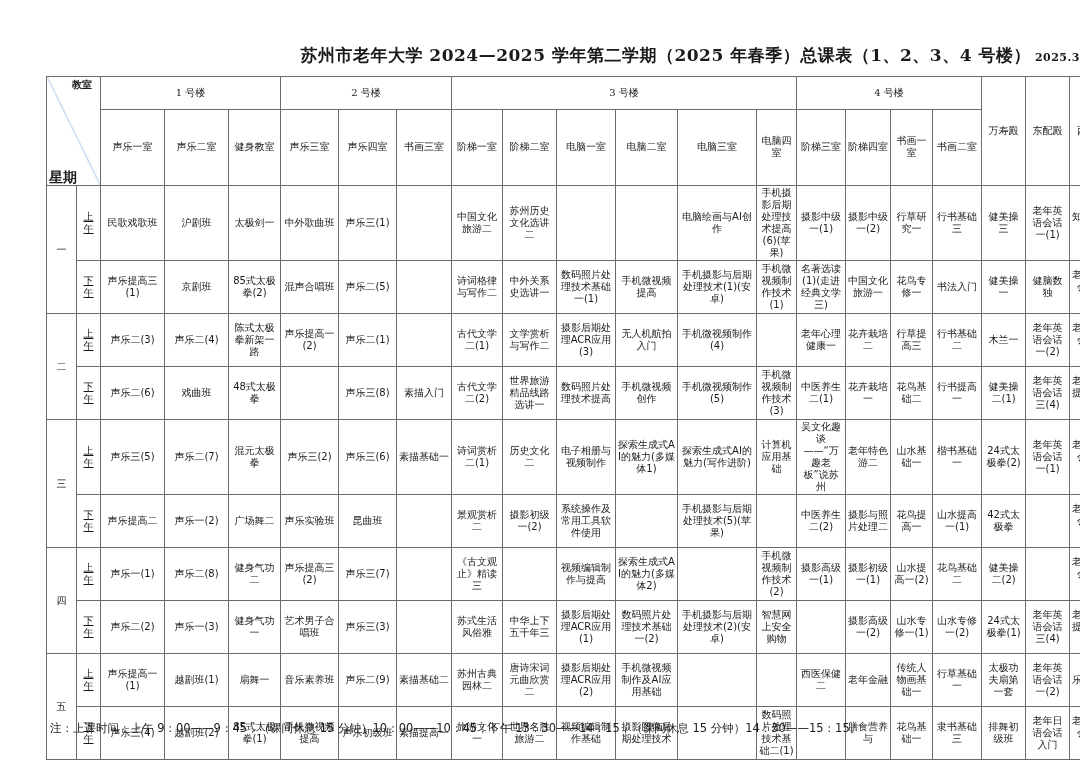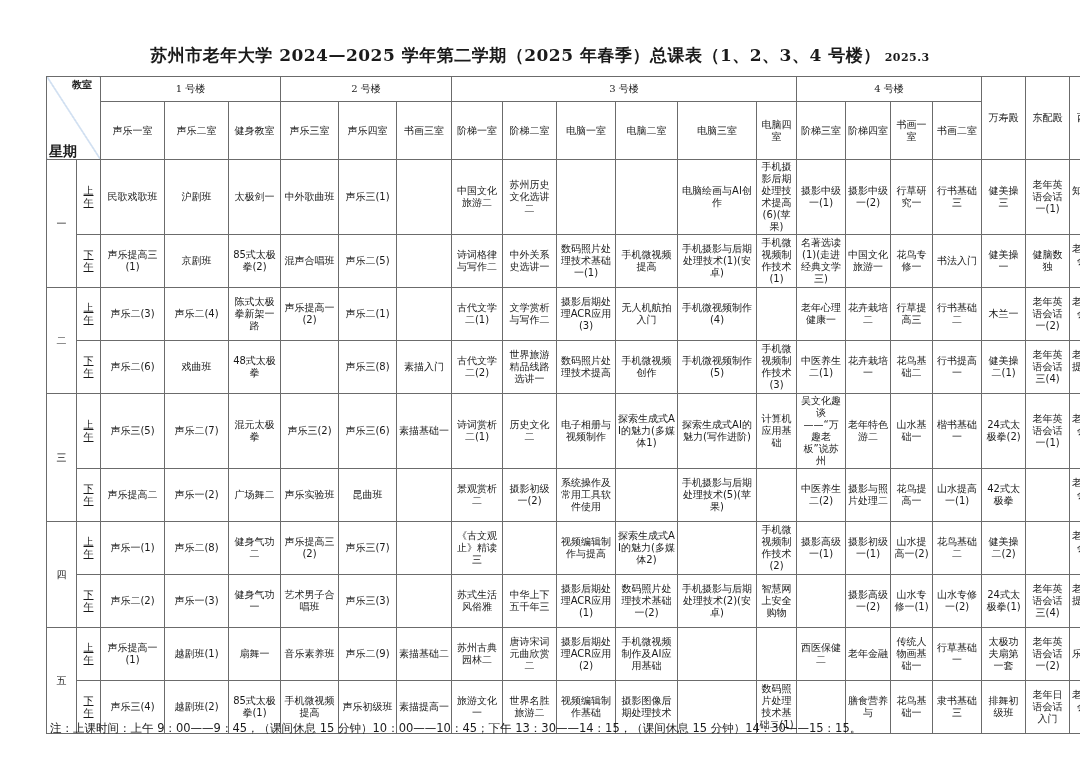--- a/index.html
+++ b/index.html
@@ -1,27 +1,27 @@
 <!DOCTYPE html>
 <html><head>
 <meta charset="utf-8">
 <style>
   html, body { margin:0; padding:0; background:#ffffff; }
   body { width:1080px; height:764px; position:relative; overflow:hidden;
          font-family:"DejaVu Serif", "Liberation Serif", serif; color:#1a1a1a; }
-  .title { position:absolute; top:44px; left:0; width:1080px; text-align:center;
+  .title { position:absolute; top:44px; left:0; width:1080px; text-align:right;
            font-size:17px; font-weight:bold; letter-spacing:0.5px;
            font-family:"DejaVu Serif", serif; }
   .title .date { font-size:11px; margin-left:4px; }
   table.sched { position:absolute; top:76px; left:46px; width:991px;
                 border-collapse:collapse; table-layout:fixed; }
   table.sched td, table.sched th { border:1px solid #6b6b6b; padding:1px 2px;
                 text-align:center; vertical-align:middle; font-weight:normal;
                 font-size:10px; line-height:12px; overflow:hidden; }
-  .corner { position:relative; height:74px; padding:4px !important;
+  .corner { position:relative; height:74px; padding:17px !important;
             background:linear-gradient(to top right, transparent calc(50% - 0.6px), #7fa8d8 50%, transparent calc(50% + 0.6px)); }
   .corner .c-room { position:absolute; top:2px; right:8px; font-size:10px; font-weight:bold; }
   .corner .c-day  { position:absolute; bottom:2px; left:2px; font-size:14px; font-weight:bold; }
   .bld { height:20px; font-size:10px; font-weight:bold; }
   .room { height:50px; font-size:10px; font-weight:bold; line-height:22px; }
   .day { font-size:12px; font-weight:bold; }
   .half { font-size:11px; font-weight:bold; line-height:15px;text-decoration:underline; }
   .cell { height:50px; font-family:"DejaVu Sans", sans-serif; font-size:9.5px; line-height:11px;
           word-break:break-all; }
   .note { position:absolute; top:690px; left:50px; font-size:11.5px;

